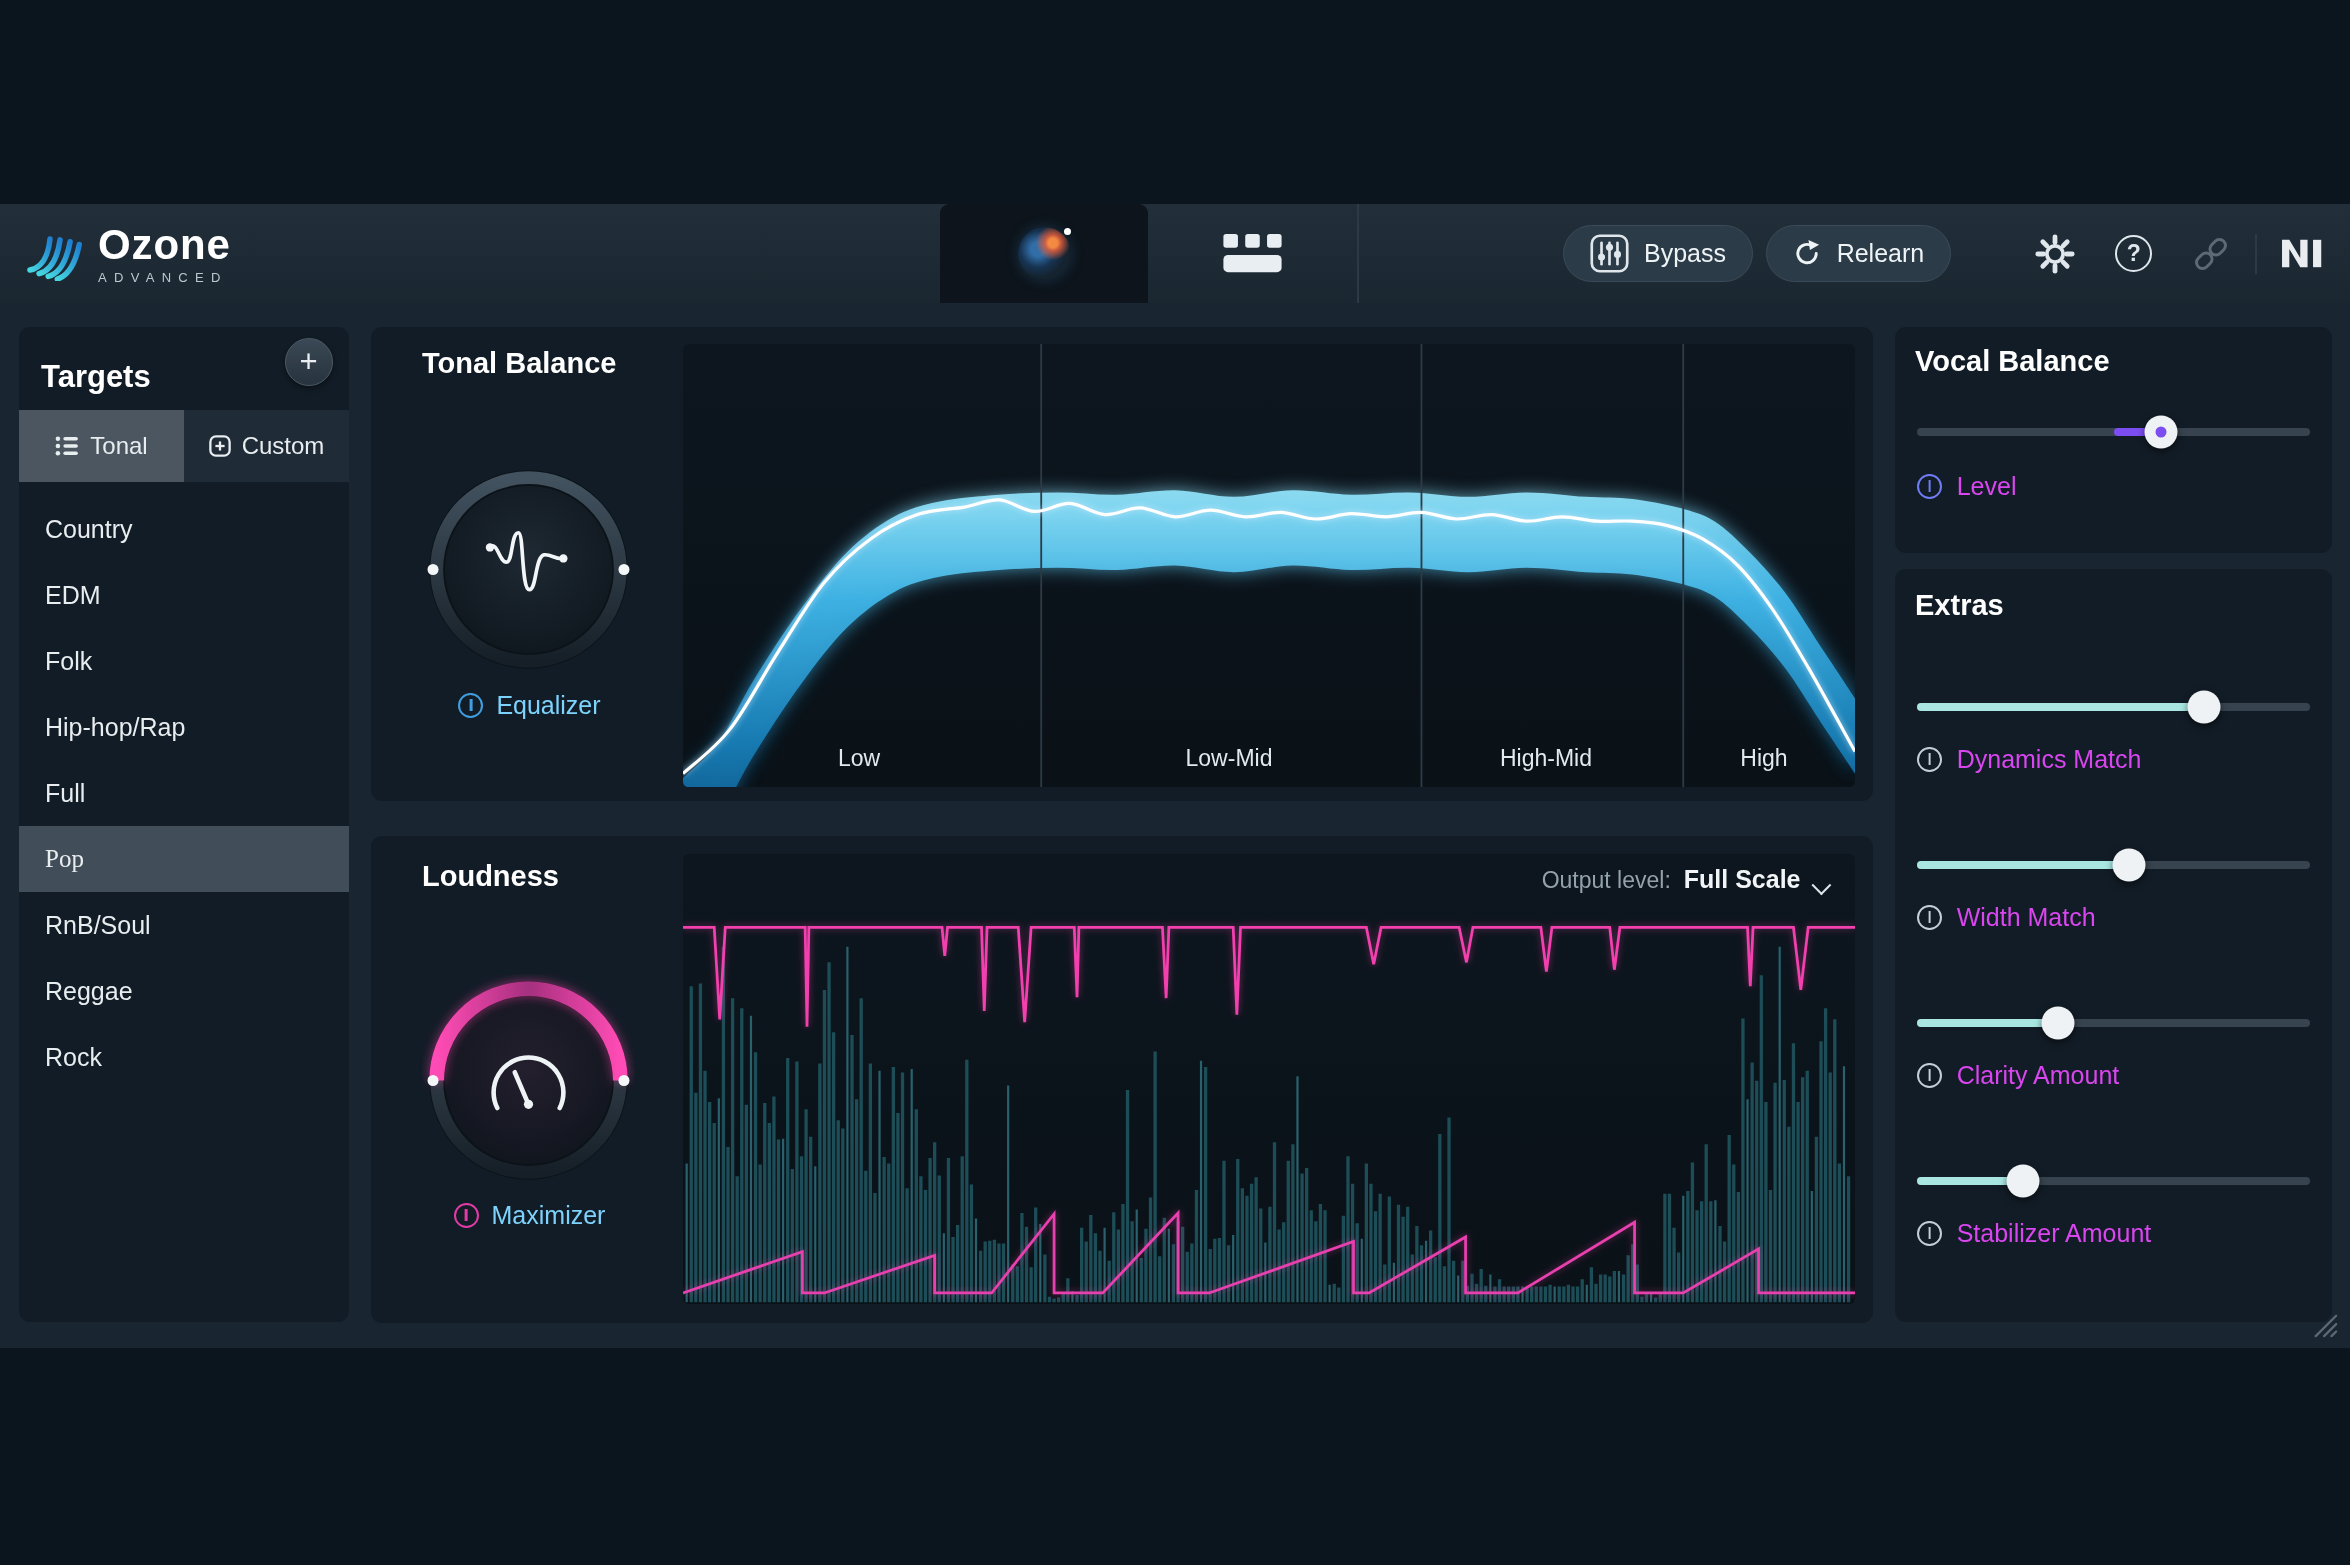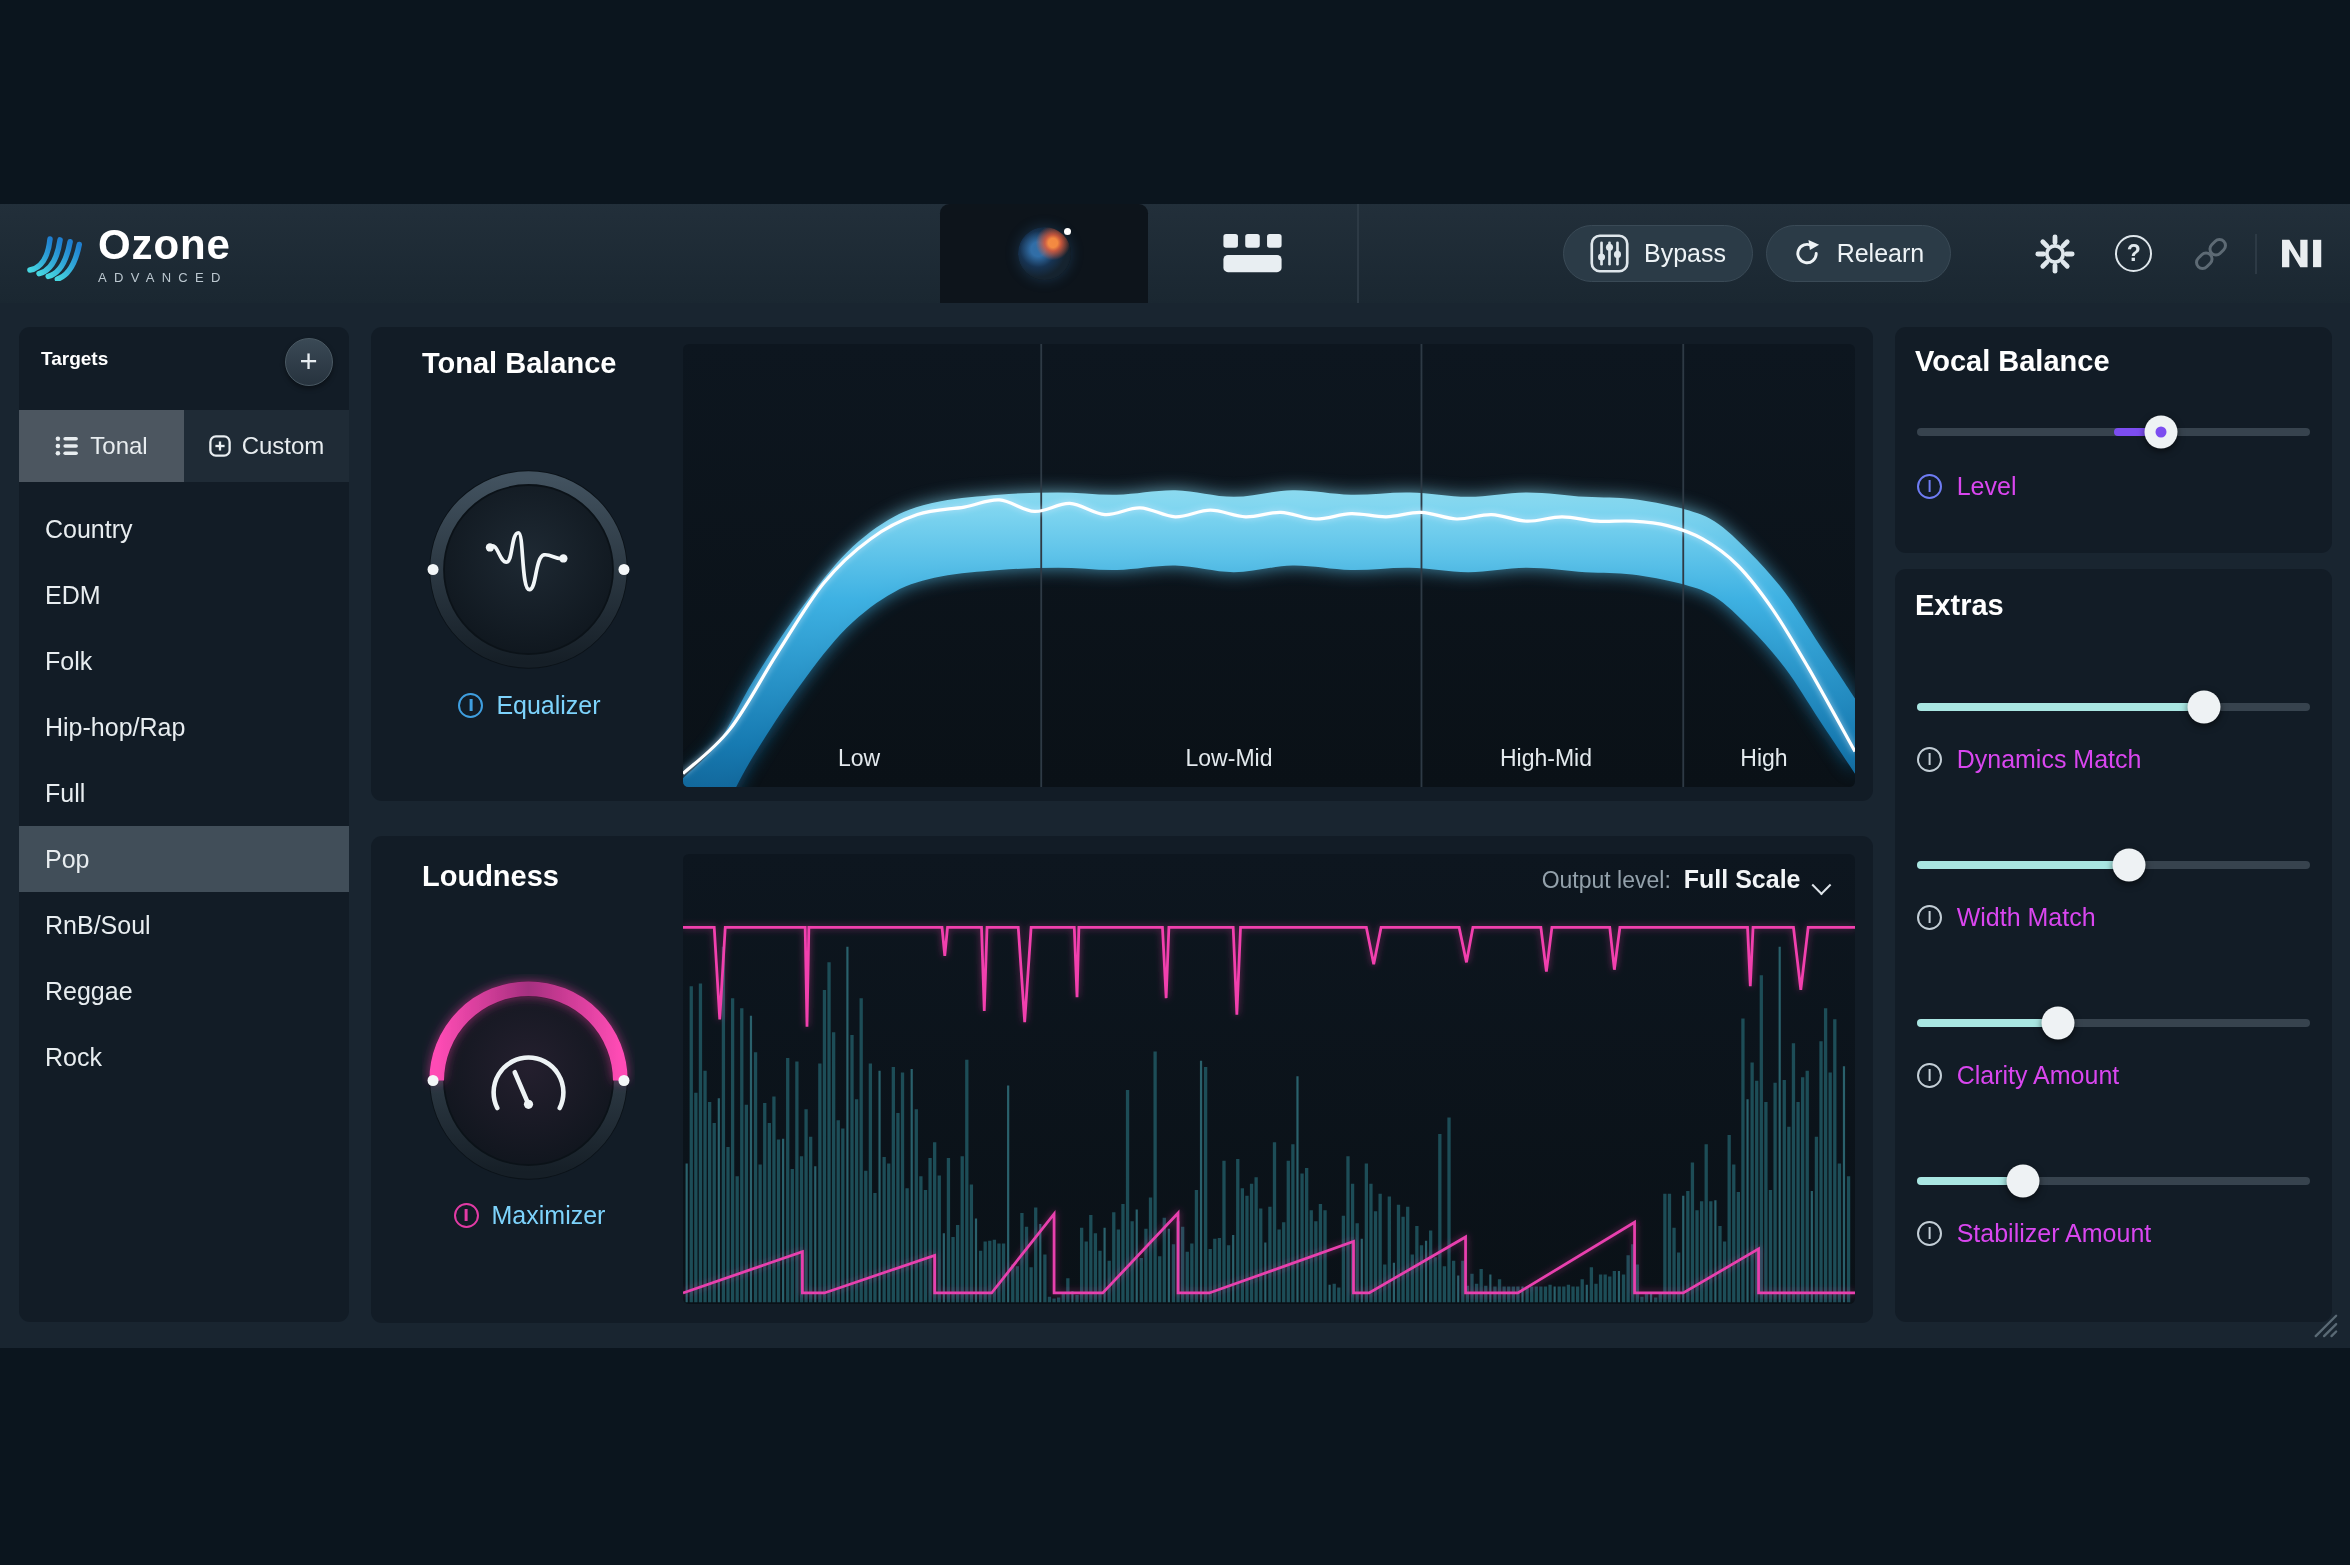--- a/index.html
+++ b/index.html
@@ -44,21 +44,21 @@
   .panel { position:absolute; background:#121c26; border-radius:11px; }
   .panel-title { font-size:29px; font-weight:bold; color:#ffffff; position:absolute; }
   .display { position:absolute; background:linear-gradient(#0d161f,#0a1117); border-radius:5.5px; overflow:hidden; }
 
   
   .targets-tabs { position:absolute; left:0; top:83px; width:330px; height:72px; display:flex; overflow:hidden; }
   .ttab { flex:1; display:flex; align-items:center; justify-content:center; gap:11px; font-size:24px; color:#e8edf0; cursor:pointer; background:#1f2b36; }
   .ttab.selected { background:#4c5660; }
   .t-list { position:absolute; left:0; top:169px; width:330px; }
   .t-item { height:66px; display:flex; align-items:center; padding-left:26px; font-size:25px; color:#e8edf0; cursor:pointer; }
-  .t-item.selected { background:#414e59; }
+  .t-item.selected { background:#414e59;font-family:Liberation Serif, serif; }
   .plus-btn { position:absolute; right:16.5px; top:11px; width:48px; height:48px; border-radius:50%;
     background:linear-gradient(#3a4955,#27333e); border:0.9px solid #4a5963; box-shadow:0 2.8px 5.5px rgba(0,0,0,.4);
     display:flex; align-items:center; justify-content:center; font-size:31px; color:#e8eef2; cursor:pointer; }
 
   
   .knob-wrap { position:absolute; cursor:pointer; }
   .knob-label { position:absolute; display:flex; align-items:center; justify-content:center; gap:13px;
     font-size:25px; color:#7dd3fc; }
 
   .pw { width:25px; height:25px; border:2.8px solid var(--c,#c3ced6); border-radius:50%; position:relative; flex:none; cursor:pointer; }
@@ -194,21 +194,21 @@
           <g fill="#e9edf0">
             <polygon points="0,2 8,2 20,22 20,2 28,2 28,32 20,32 8,12 8,32 0,32"></polygon>
             <rect x="34" y="2" width="9" height="30"></rect>
           </g>
         </svg>
       </div>
     </div>
   </div>
 
   <div class="panel" style="left:19px; top:123px; width:330px; height:995px;">
-    <div class="panel-title" style="left:22px; top:21px; font-size:19px;">Targets</div>
+    <div class="panel-title" style="left:22px; top:32px; font-size:31px;">Targets</div>
     <div class="plus-btn">
       <span>+</span>
     </div>
 
     <div class="targets-tabs">
       <div class="ttab selected">
         <svg width="24" height="20" viewBox="0 0 26 22">
           <g fill="#e8edf0">
             <circle cx="3" cy="3" r="2.5"></circle>
               <rect x="9" y="1" width="16" height="4" rx="2"></rect>

